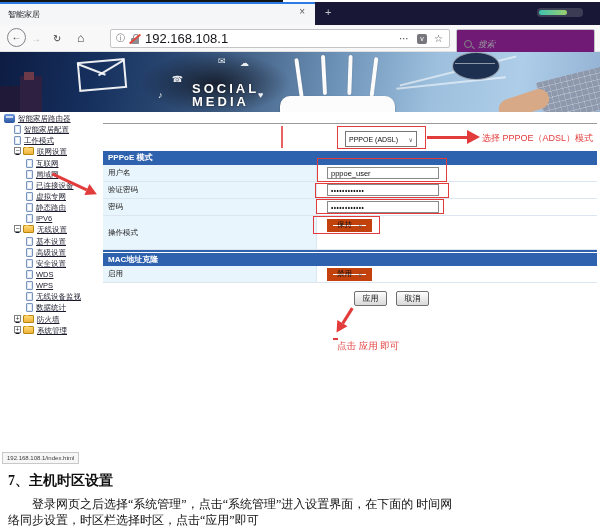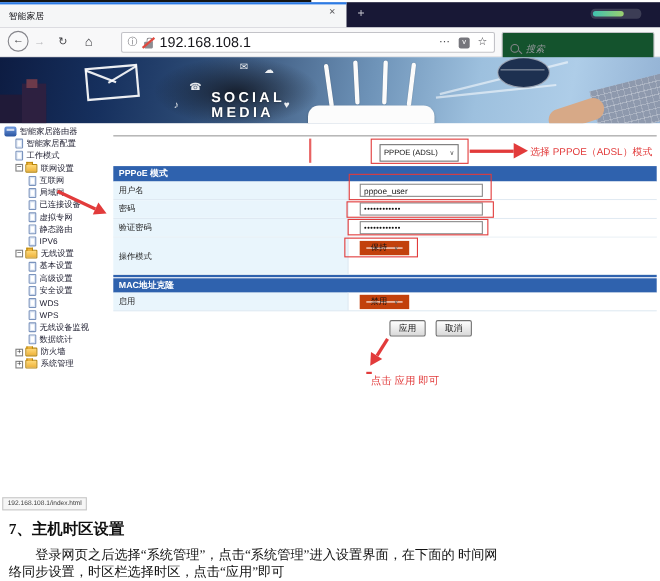--- a/index.html
+++ b/index.html
@@ -28,21 +28,21 @@
   .info-i{font-size:9px;color:#737378;margin-left:5px;}
   .lockwrap{position:relative;width:11px;height:12px;margin:0 4px 0 5px;}
   .lockbody{position:absolute;left:1px;top:5px;width:8px;height:6px;background:#8d8d92;border-radius:1px;}
   .lockshackle{position:absolute;left:2.5px;top:1px;width:4px;height:4px;border:1.5px solid #8d8d92;border-bottom:none;border-radius:3px 3px 0 0;}
   .lockstrike{position:absolute;left:-2px;top:5px;width:14px;height:2px;background:#e0483e;transform:rotate(-40deg);}
   .url-text{font-size:13px;color:#141419;}
   .url-right{margin-left:auto;display:flex;align-items:center;gap:7px;padding-right:6px;}
   .more-i{font-size:10px;color:#4a4a4e;letter-spacing:1px;}
   .pocket{width:10px;height:10px;background:#76767c;border-radius:2px;color:#fff;font-size:7px;line-height:9px;text-align:center;}
   .star-i{font-size:10px;color:#4a4a4e;}
-  .searchbox{position:absolute;left:456px;top:4px;width:139px;height:31px;background:#14532d;
+  .searchbox{position:absolute;left:456px;top:4px;width:139px;height:31px;background:#701a75;
              border:1px solid #c3c3c8;border-radius:2px;box-sizing:border-box;display:flex;align-items:center;}
   .mag{position:relative;width:11px;height:11px;margin:0 4px 0 6px;}
   .mag::before{content:"";position:absolute;left:1px;top:1px;width:6px;height:6px;border:1.2px solid #85858a;border-radius:50%;}
   .mag::after{content:"";position:absolute;left:8px;top:8px;width:4px;height:1.3px;background:#85858a;transform:rotate(45deg);}
   .search-ph{font-size:8.5px;color:#9a9aa0;font-style:italic;}
   
   .banner{position:absolute;left:0;top:52px;width:600px;height:60px;overflow:hidden;
     background:linear-gradient(100deg,#0d1c42 0%,#16305e 16%,#2c4a74 30%,#49688e 42%,#6e93b8 56%,#9dc0de 72%,#aecde8 86%,#93b2d4 100%);}
   .city1{position:absolute;left:0;top:34px;width:42px;height:26px;background:#221a38;opacity:.95;}
   .city2{position:absolute;left:20px;top:24px;width:22px;height:36px;background:#2d2040;}
@@ -58,21 +58,21 @@
   .antenna{position:absolute;width:4px;height:40px;background:#fbfbfb;border-radius:2px;box-shadow:0 0 1px rgba(0,0,0,.3);}
   .ray{position:absolute;height:1.5px;background:rgba(255,255,255,.55);}
   .globe{position:absolute;left:452px;top:0px;width:46px;height:26px;border-radius:50%;background:#1d3050;border:1.5px solid rgba(255,255,255,.55);}
   .globe::before{content:"";position:absolute;left:2px;top:10px;width:40px;height:1px;background:rgba(255,255,255,.5);}
   .arm{position:absolute;left:540px;top:22px;width:70px;height:42px;background:#8e99ad;transform:rotate(-14deg);
        background-image:repeating-linear-gradient(0deg,rgba(255,255,255,.25) 0 1px,transparent 1px 6px),repeating-linear-gradient(90deg,rgba(255,255,255,.18) 0 1px,transparent 1px 6px);}
   .hand{position:absolute;left:498px;top:42px;width:52px;height:20px;background:#d7a987;border-radius:10px;transform:rotate(-18deg);}
   
   .sidebar{position:absolute;left:2px;top:114px;width:100px;}
   .sidebar ul{list-style:none;margin:0;padding:0;}
-  .sidebar li{height:11.15px;display:flex;align-items:center;font-size:7.5px;color:#1c1c2e;white-space:nowrap;overflow:hidden;cursor:pointer;}
+  .sidebar li{height:11.15px;display:flex;font-size:7.5px;color:#1c1c2e;white-space:nowrap;overflow:hidden;cursor:pointer;text-decoration:underline;}
   .lvl0{padding-left:2px;} .lvl1{padding-left:12px;} .lvl2{padding-left:24px;}
   .sel-item{color:#2244cc;}
   .i-exp{display:inline-block;width:7px;height:7px;border:1px solid #808080;background:#fff;font-size:7px;line-height:5px;text-align:center;color:#333;margin-right:2px;box-sizing:border-box;flex:none;}
   .i-folder{display:inline-block;width:11px;height:8px;background:linear-gradient(#ffd977,#eeb33b);border:1px solid #b8860b;border-radius:1px;margin-right:3px;position:relative;box-sizing:border-box;flex:none;}
   .i-folder::before{content:"";position:absolute;top:-3px;left:0;width:4px;height:2px;background:#eeb33b;border:1px solid #b8860b;border-bottom:none;}
   .i-page{display:inline-block;width:7px;height:9px;background:#fff;border:1px solid #7a93bd;border-radius:1px;margin-right:3px;box-shadow:inset 0 0 0 1px rgba(170,195,230,.4);box-sizing:border-box;flex:none;}
   .i-router{display:inline-block;width:11px;height:9px;background:linear-gradient(#6f9ae0,#2a55a0);border-radius:2px;margin-right:3px;position:relative;flex:none;}
   .i-router::before{content:"";position:absolute;top:2px;left:2px;width:7px;height:2px;background:rgba(255,255,255,.7);}
   .content-divider{position:absolute;left:103px;top:123px;width:494px;height:1px;background:#9a9a9a;}
   .wan-select{position:absolute;left:345px;top:131px;width:72px;height:16px;border:1px solid #767676;background:#fff;
@@ -285,27 +285,27 @@
   <div class="hdrbar hdr1">PPPoE 模式</div>
 
   <div class="formtable">
     <div class="frow r17">
       <div class="fl">用户名</div>
       <div class="fv">
           <input class="inp" value="pppoe_user" style="">
         </div>
     </div>
     <div class="frow r17">
-      <div class="fl">密码</div>
+      <div class="fl">验证密码</div>
       <div class="fv">
           <input class="inp pwd" value="••••••••••••" style="">
         </div>
     </div>
     <div class="frow r17">
-      <div class="fl">验证密码</div>
+      <div class="fl">密码</div>
       <div class="fv">
           <input class="inp pwd" value="••••••••••••" style="">
         </div>
     </div>
     <div class="frow r34">
       <div class="fl">操作模式</div>
       <div class="fv-col">
         <div class="sub-a">
           <div class="mini-sel">
             <span>保持</span>

